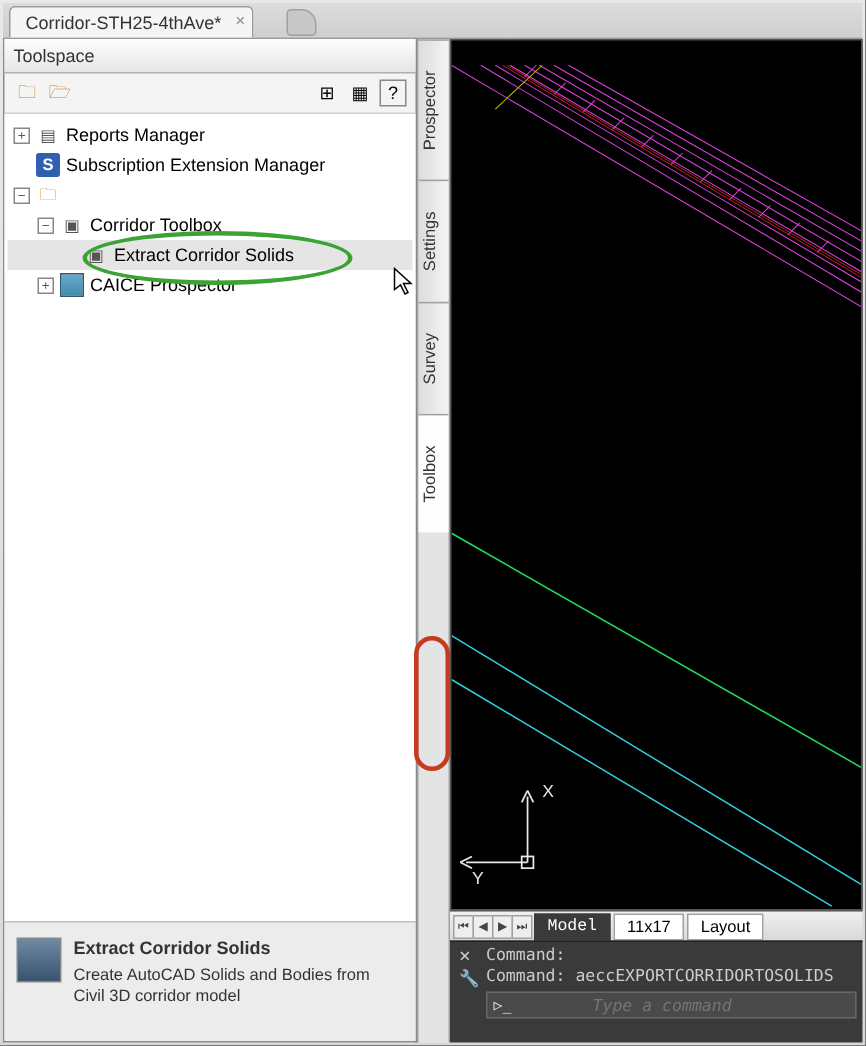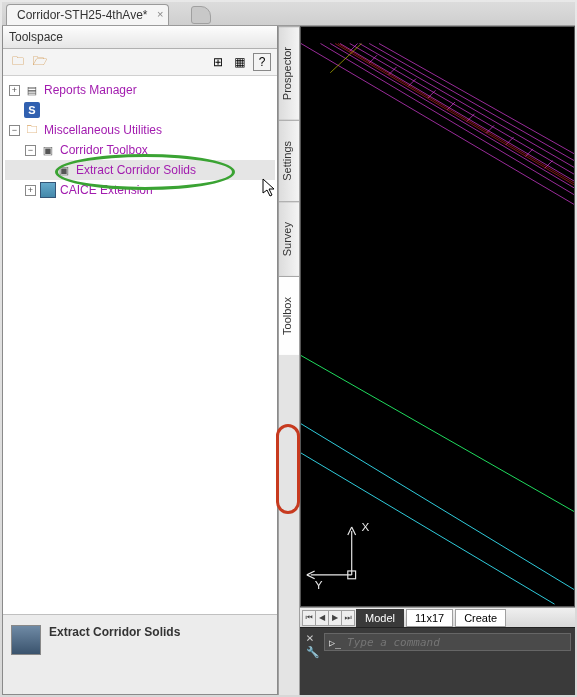--- a/index.html
+++ b/index.html
@@ -20,21 +20,21 @@
   .toolspace-title { background: linear-gradient(#fdfdfd,#e6e6e6); border-bottom: 1px solid #b0b0b0; padding: 4px 6px; font-size: 12px; color: #333; }
   .toolbar-row { display: flex; justify-content: space-between; padding: 4px 6px; border-bottom: 1px solid #d0d0d0; }
   .toolbar-left, .toolbar-right { display: flex; gap: 4px; }
   .toolbar-btn { width: 18px; height: 18px; border: 1px solid transparent; display:flex; align-items:center; justify-content:center; font-size:12px;}
   
   .tree { flex: 1; background: #ffffff; overflow: auto; padding: 4px 2px; position:relative;}
   .tree-node { display: flex; align-items: center; height: 20px; white-space: nowrap; position:relative;}
   .tree-node .expander { width: 11px; height: 11px; border: 1px solid #888; background: #fff; text-align:center; line-height:9px; font-size:9px; margin-right:4px; color:#555; cursor:pointer;}
   .tree-node .spacer { width:15px; display:inline-block;}
   .tree-node .icon { width:16px; height:16px; margin-right:4px; display:inline-flex; align-items:center; justify-content:center; font-size:11px;}
-  .tree-node .label { color:#a21caf; }
+  .tree-node .label { color:#000000; }
   .indent1 { padding-left: 4px; }
   .indent2 { padding-left: 20px; }
   .indent3 { padding-left: 36px; }
   .selected { background: #e5e5e5; }
   
   .highlight-ellipse { position:absolute; border:3px solid #3aa333; border-radius:50%/50%; width:180px; height:36px; left:52px; top:78px; pointer-events:none;}
   
   .toolspace-footer { display:flex; padding:10px 8px; gap:8px; background:#ececec; border-top:1px solid #c0c0c0; height:80px;}
   .footer-icon { width:30px; height:30px; background:linear-gradient(#6f8aa5,#3a536d); border:1px solid #888; flex-shrink:0;}
   .footer-text { font-size:11px; color:#333; line-height:1.3;}
@@ -50,29 +50,29 @@
   
   .viewport-col { flex:1; display:flex; flex-direction:column; }
   .viewport { flex:1; background:#000; position:relative; overflow:hidden; border:1px solid #555;}
   .viewport svg { width:100%; height:100%; }
   
   .cursor-arrow { position:absolute; left:262px; top:178px; pointer-events:none; z-index:20;}
   
   .layout-bar { height:20px; background:linear-gradient(#f0f0f0,#d8d8d8); border-top:1px solid #999; display:flex; align-items:center; font-size:11px; padding:0 2px; gap:0;}
   .layout-nav-btn { width:14px; height:16px; border:1px solid #a0a0a0; background:#eee; display:flex; align-items:center; justify-content:center; font-size:8px; color:#444; margin-right:-1px;}
   .layout-tab { padding:2px 8px; border:1px solid #a0a0a0; background:#fff; margin-left:2px; cursor:pointer;}
-  .layout-tab.active { background:#3a3a3a; color:#fff; border-color:#3a3a3a;}
+  .layout-tab.active { background:#3a3a3a; color:#fff; border-color:#3a3a3a;font-family:Liberation Mono, monospace;}
   
   .cmd-area { background:#3a3a3a; color:#ccc; font-family:Consolas,monospace; font-size:11px; padding:2px 4px 0 24px; position:relative; height:68px; border-top:1px solid #222;}
   .cmd-area .cmd-line { line-height:14px;}
   .cmd-close { position:absolute; left:6px; top:2px; color:#ccc; font-size:13px; cursor:pointer;}
   .cmd-wrench { position:absolute; left:6px; top:18px; color:#ccc; font-size:11px;}
   .cmd-input-row { display:flex; align-items:center; background:#4a4a4a; border:1px solid #666; margin-top:3px; height:18px; padding:0 4px;}
   .cmd-prompt-icon { color:#eee; font-size:10px; margin-right:6px;}
-  .cmd-input-row input { flex:1; background:transparent; border:none; color:#aaa; font-style:italic; font-family:Consolas,monospace; font-size:11px; outline:none;}
+  .cmd-input-row input { flex:1; background:transparent; border:none; color:#aaa; font-style:italic; font-family:Consolas,monospace; font-size:11px; outline:none;margin-left:48px;}
   
   .icon-folder{ color:#c77a1a;}
   .icon-report{ color:#555;}
   .icon-s{ background:#3060b0; color:#fff; font-weight:bold; width:14px; height:14px; font-size:10px; border-radius:2px;}
   .icon-cube{ color:#555;}
   .icon-grid{ background:linear-gradient(#6ac,#48a); width:14px; height:14px; border:1px solid #357;}
 </style>
 </head>
 <body>
 
@@ -102,48 +102,49 @@
 
       <div class="tree">
         <div class="tree-node indent1">
           <span class="expander">+</span>
           <span class="icon icon-report">▤</span>
           <span class="label">Reports Manager</span>
         </div>
         <div class="tree-node indent1">
           <span class="spacer"></span>
           <span class="icon icon-s">S</span>
+          <span class="label">Subscription Extension Manager</span>
         </div>
         <div class="tree-node indent1">
           <span class="expander">−</span>
           <span class="icon icon-folder">🗀</span>
-          <span class="label">Miscellaneous Utilities</span>
         </div>
         <div class="tree-node indent2">
           <span class="expander">−</span>
           <span class="icon icon-cube">▣</span>
           <span class="label">Corridor Toolbox</span>
         </div>
         <div class="tree-node indent3 selected">
           <span class="spacer"></span>
           <span class="icon icon-cube">▣</span>
           <span class="label">Extract Corridor Solids</span>
         </div>
         <div class="tree-node indent2">
           <span class="expander">+</span>
           <span class="icon icon-grid"></span>
-          <span class="label">CAICE   Extension</span>
+          <span class="label">CAICE   Prospector</span>
         </div>
         <div class="highlight-ellipse"></div>
       </div>
 
       <div class="toolspace-footer">
         <div class="footer-icon"></div>
         <div class="footer-text">
           <b>Extract Corridor Solids</b>
+          <span>Create AutoCAD Solids and Bodies from Civil 3D corridor model</span>
         </div>
       </div>
     </div>
 
     <div class="right-area">
       <div class="vtabs">
         <div class="vtab">Prospector</div>
         <div class="vtab">Settings</div>
         <div class="vtab">Survey</div>
         <div class="vtab active">Toolbox</div>
@@ -200,26 +201,28 @@
           </svg>
         </div>
 
         <div class="layout-bar">
           <div class="layout-nav-btn">⏮</div>
           <div class="layout-nav-btn">◀</div>
           <div class="layout-nav-btn">▶</div>
           <div class="layout-nav-btn">⏭</div>
           <div class="layout-tab active">Model</div>
           <div class="layout-tab">11x17</div>
-          <div class="layout-tab">Create</div>
+          <div class="layout-tab">Layout</div>
         </div>
 
         <div class="cmd-area">
           <span class="cmd-close">×</span>
           <span class="cmd-wrench">🔧</span>
+          <div class="cmd-line">Command:</div>
+          <div class="cmd-line">Command:  aeccEXPORTCORRIDORTOSOLIDS</div>
           <div class="cmd-input-row">
             <span class="cmd-prompt-icon">▷_</span>
             <input type="text" placeholder="Type a command" style="">
           </div>
         </div>
       </div>
 
     </div>
   </div>
 </div>

